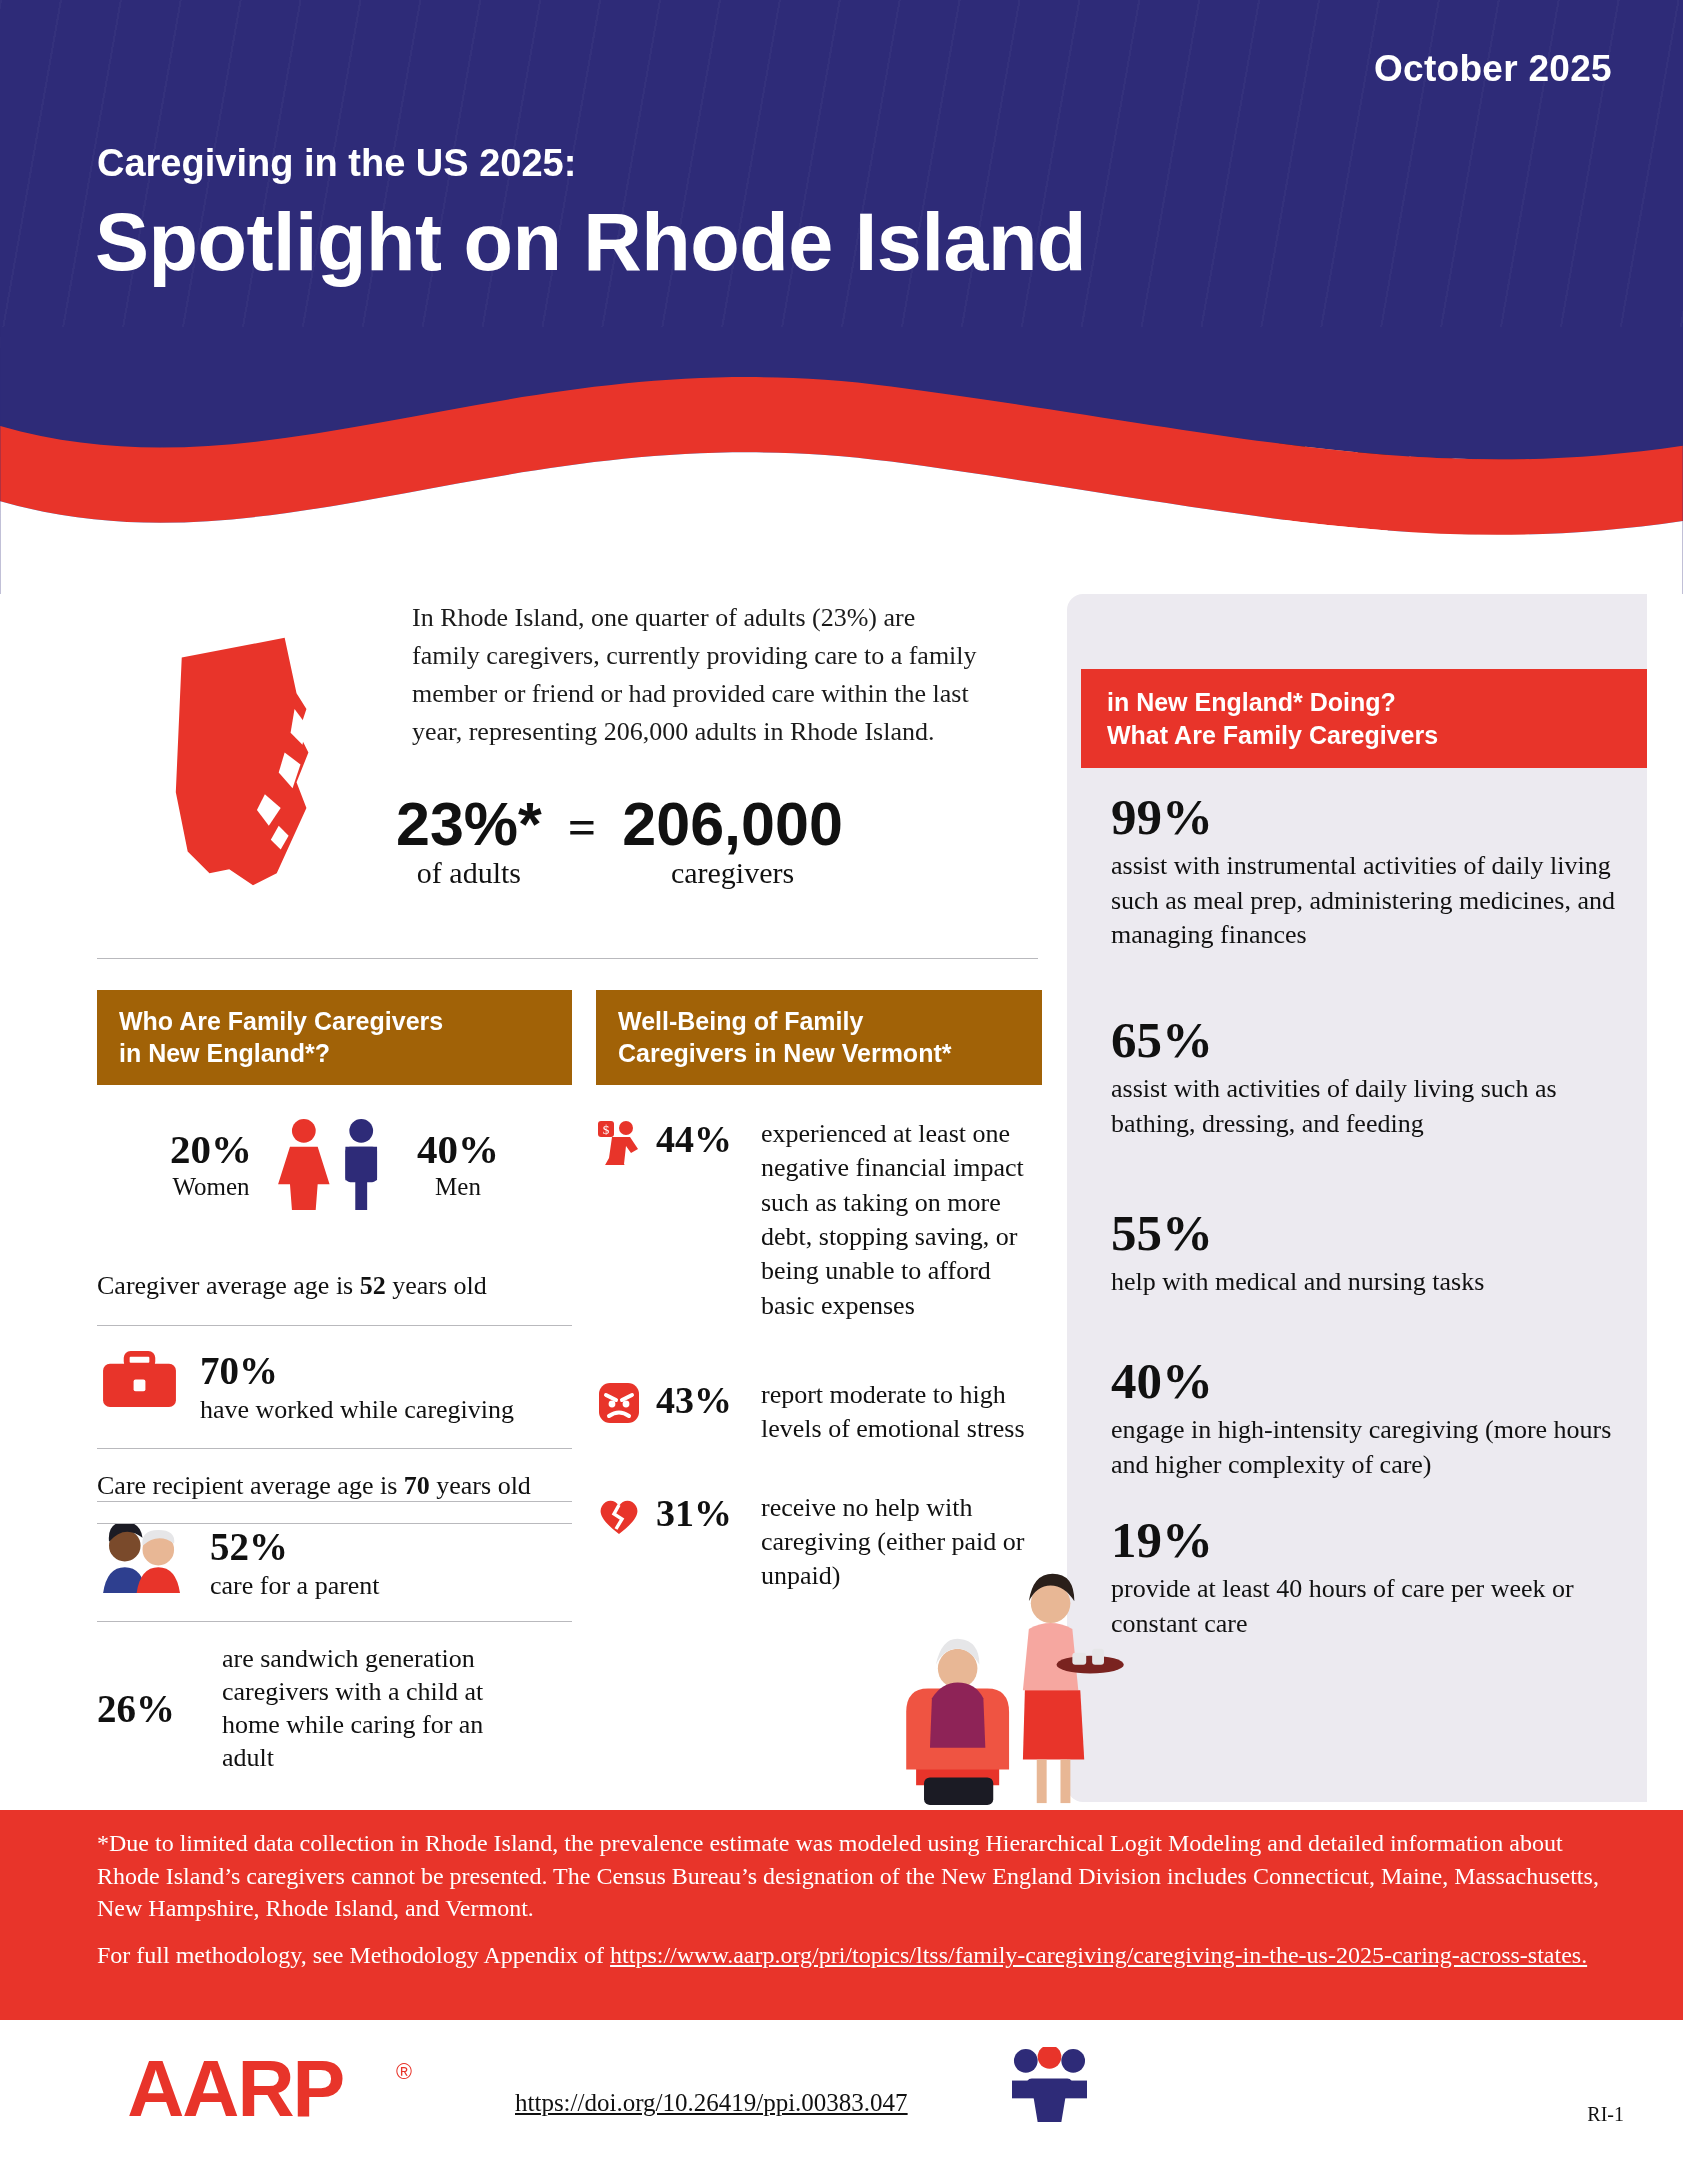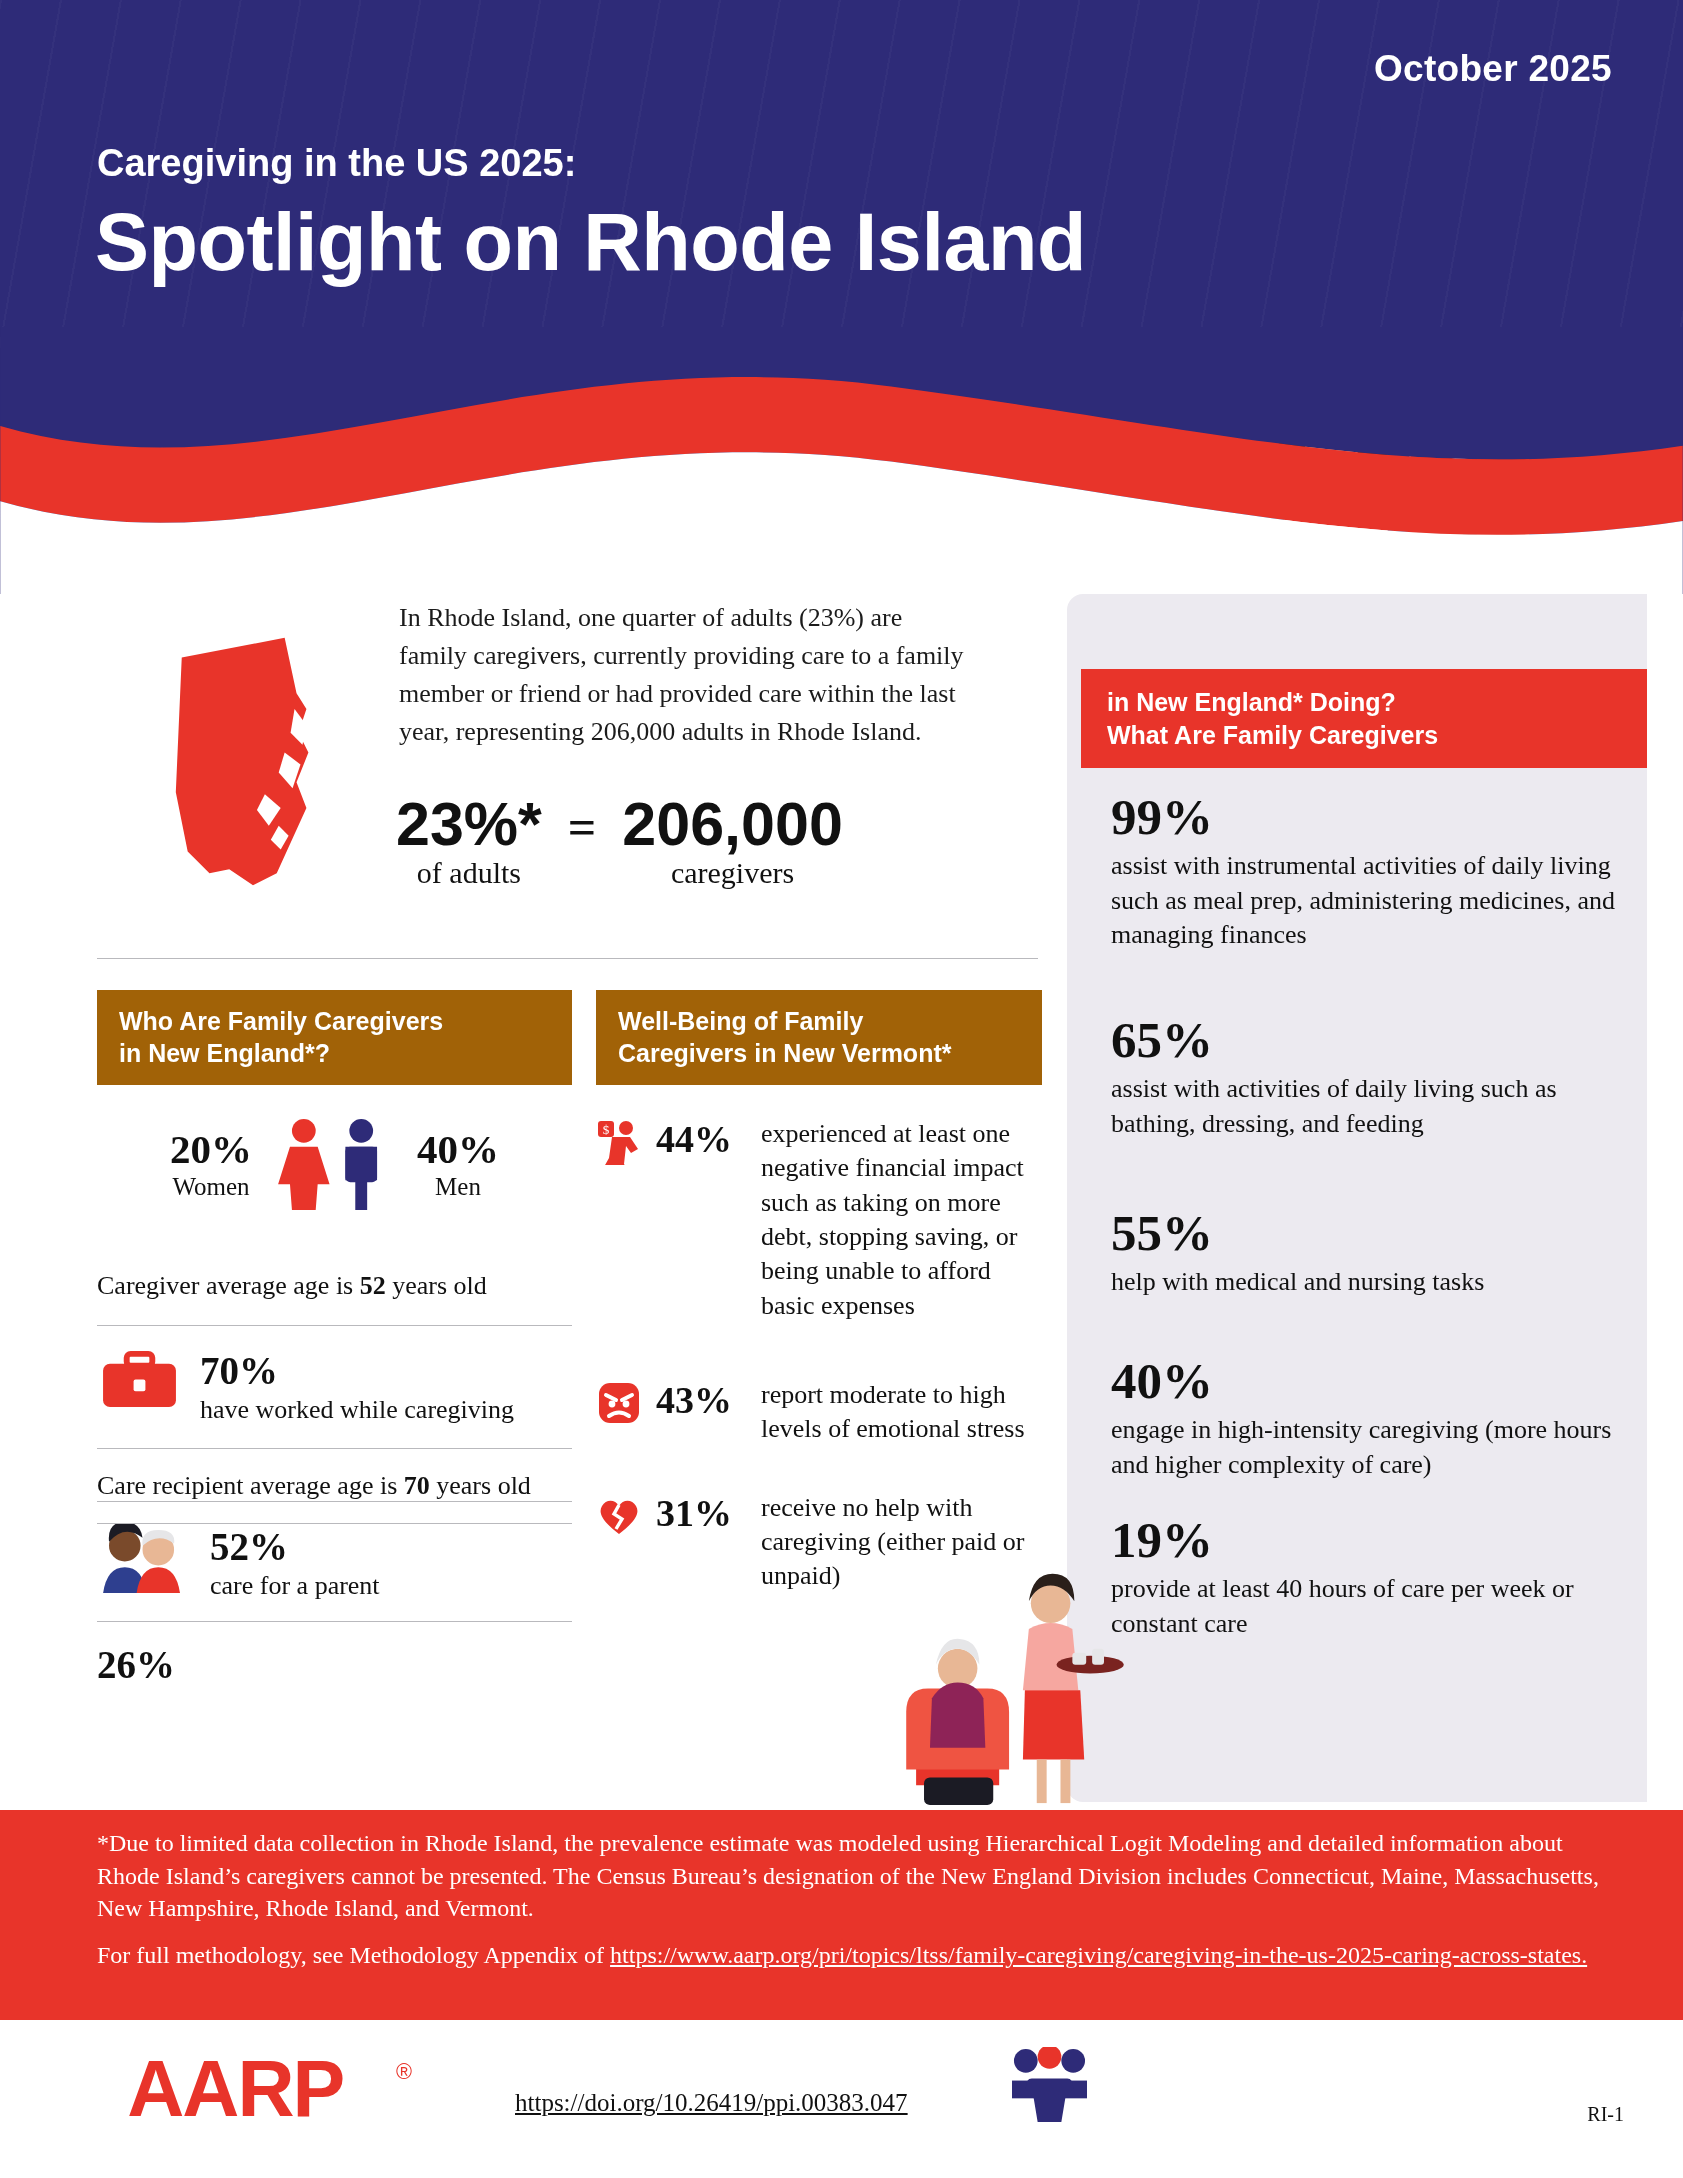--- a/index.html
+++ b/index.html
@@ -55,21 +55,21 @@
   
   .wave-wrap { position: absolute; left: 0; top: 327px; width: 1683px; height: 287px; }
   .wave-wrap svg { display: block; }
 
   
   .top-illus { position: absolute; right: 129px; top: 307px; width: 396px; height: 297px; }
 
   
   .intro-text {
     position: absolute;
-    left: 399px; top: 599px;
+    left: 412px; top: 599px;
     width: 574px;
     font-size: 26px;
     line-height: 1.46;
     color: #1b1b1b;
   }
   .map-ri { position: absolute; left: 158px; top: 614px; width: 188px; height: 297px; }
 
   .big-stats { position: absolute; left: 396px; top: 792px; width: 594px; }
   .bs-row { display: flex; align-items: flex-start; }
   .bs-col { text-align: center; }
@@ -321,20 +321,21 @@
     <div>
       <div class="num">52%</div>
       <div class="txt">care for a parent</div>
     </div>
   </div>
 
   <div class="hr-line" style="position:relative; width:475px; margin-top:18px;"></div>
 
   <div class="icon-stat" style="margin-top:20px; align-items:center;">
     <div class="num" style="min-width:107px;">26%</div>
+    <div class="txt" style="width:297px;">are sandwich generation caregivers with a child at home while caring for an adult</div>
   </div>
 </div>
 
 <div class="panel-well">
   <div class="redbar">
     <div>Well-Being of Family</div>
     <div>Caregivers in New Vermont*</div>
   </div>
 
   <div style="margin-top:32px;">

